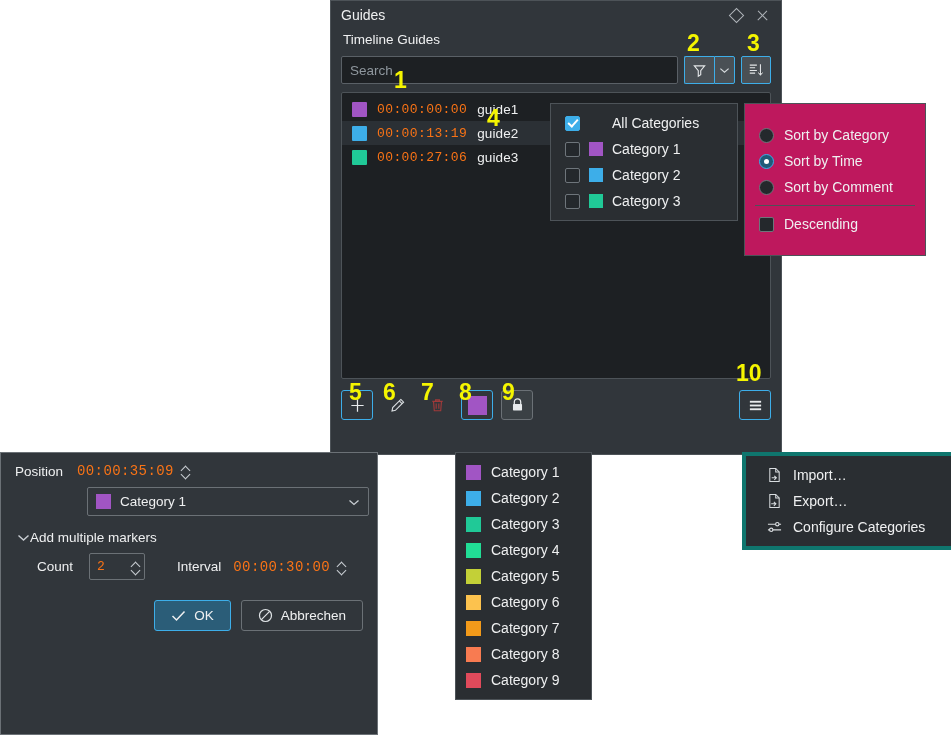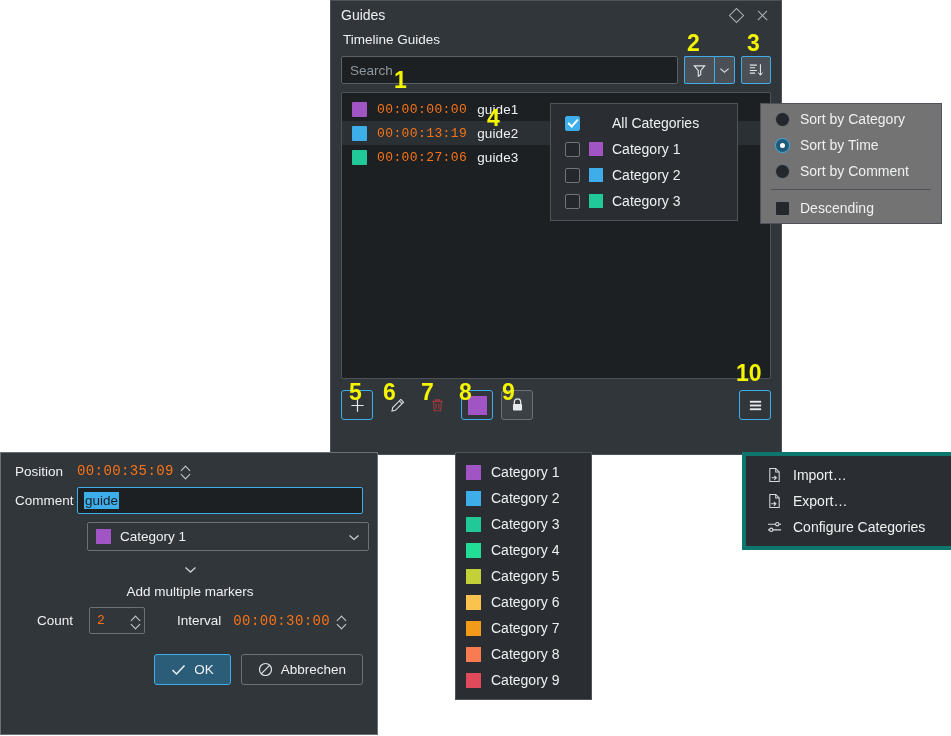--- a/index.html
+++ b/index.html
@@ -102,23 +102,22 @@
   }
   .chk.on:after {
     content: ""; width: 4px; height: 8px; margin-top: -2px;
     border: solid #ffffff; border-width: 0 2px 2px 0; transform: rotate(42deg);
   }
   .cfp-swatch { width: 14px; height: 14px; flex: none; }
 
   
   .sort-popup {
     position: absolute; left: 744px; top: 103px; width: 180px;
-    background: #737373; border: 1px solid #4d5358;
-    padding: 2px 0;
-    margin-left: 16px;
+    background: #be185d; border: 1px solid #4d5358;
+    padding: 18px 0;
   }
   .sp-row {
     height: 26px; display: flex; align-items: center; gap: 10px;
     padding: 0 14px; color: #eff0f1; font-size: 14px;
   }
   .radio {
     width: 15px; height: 15px; box-sizing: border-box; flex: none;
     border: 1.5px solid #6e757b; border-radius: 50%; background: #24282c;
   }
   .radio.on {
@@ -195,21 +194,21 @@
   }
   .sel-text { background: #3daee9; color: #1a1d20; font-size: 13.5px; padding: 1px 1px; }
 
   .combo {
     height: 29px; box-sizing: border-box; width: 282px; margin-left: 72px;
     background: #31363b; border: 1px solid #6b7176; border-radius: 2px;
     display: flex; align-items: center; padding: 0 8px; gap: 9px;
   }
   .combo-label { flex: 1; color: #eff0f1; font-size: 13.5px; }
 
-  .collapse-row { display: flex; align-items: center; gap: 10px; margin: 14px 0 8px 2px; color: #eff0f1; font-size: 13.5px; flex-direction: column; }
+  .collapse-row { display: flex; align-items: center; margin: 14px 0 8px 2px; color: #eff0f1; font-size: 13.5px; }
 
   .count-box {
     width: 56px; height: 27px; box-sizing: border-box;
     background: #31363b; border: 1px solid #6b7176; border-radius: 2px;
     display: flex; align-items: center; justify-content: space-between; padding: 0 4px 0 7px;
   }
 
   .dlg-buttons { display: flex; justify-content: flex-end; gap: 10px; margin-top: 20px; }
   .dlg-btn {
     height: 31px; box-sizing: border-box; border-radius: 3px;
@@ -460,26 +459,20 @@
     <div class="dlg-body">
       <div class="frow">
         <span class="flabel" style="width:62px">Position</span>
         <span class="mono">00:00:35:09</span>
         <span class="spin-arrows">
           <span class="chev up"></span>
             <span class="chev dn"></span>
         </span>
       </div>
 
-      <div class="frow">
-        <span class="flabel" style="width:62px">Comment</span>
-        <span class="text-field">
-          <span class="sel-text">guide</span>
-        </span>
-      </div>
 
       <div class="combo">
         <span style="width:15px;height:15px;background:#a155c4;display:block"></span>
         <span class="combo-label">Category 1</span>
         <svg width="12" height="8" viewBox="0 0 12 8">
           <path d="M1.5 2.5L6 6.5l4.5-4" fill="none" stroke="#c9ced3" stroke-width="1.3"></path>
         </svg>
       </div>
 
       <div class="collapse-row">

